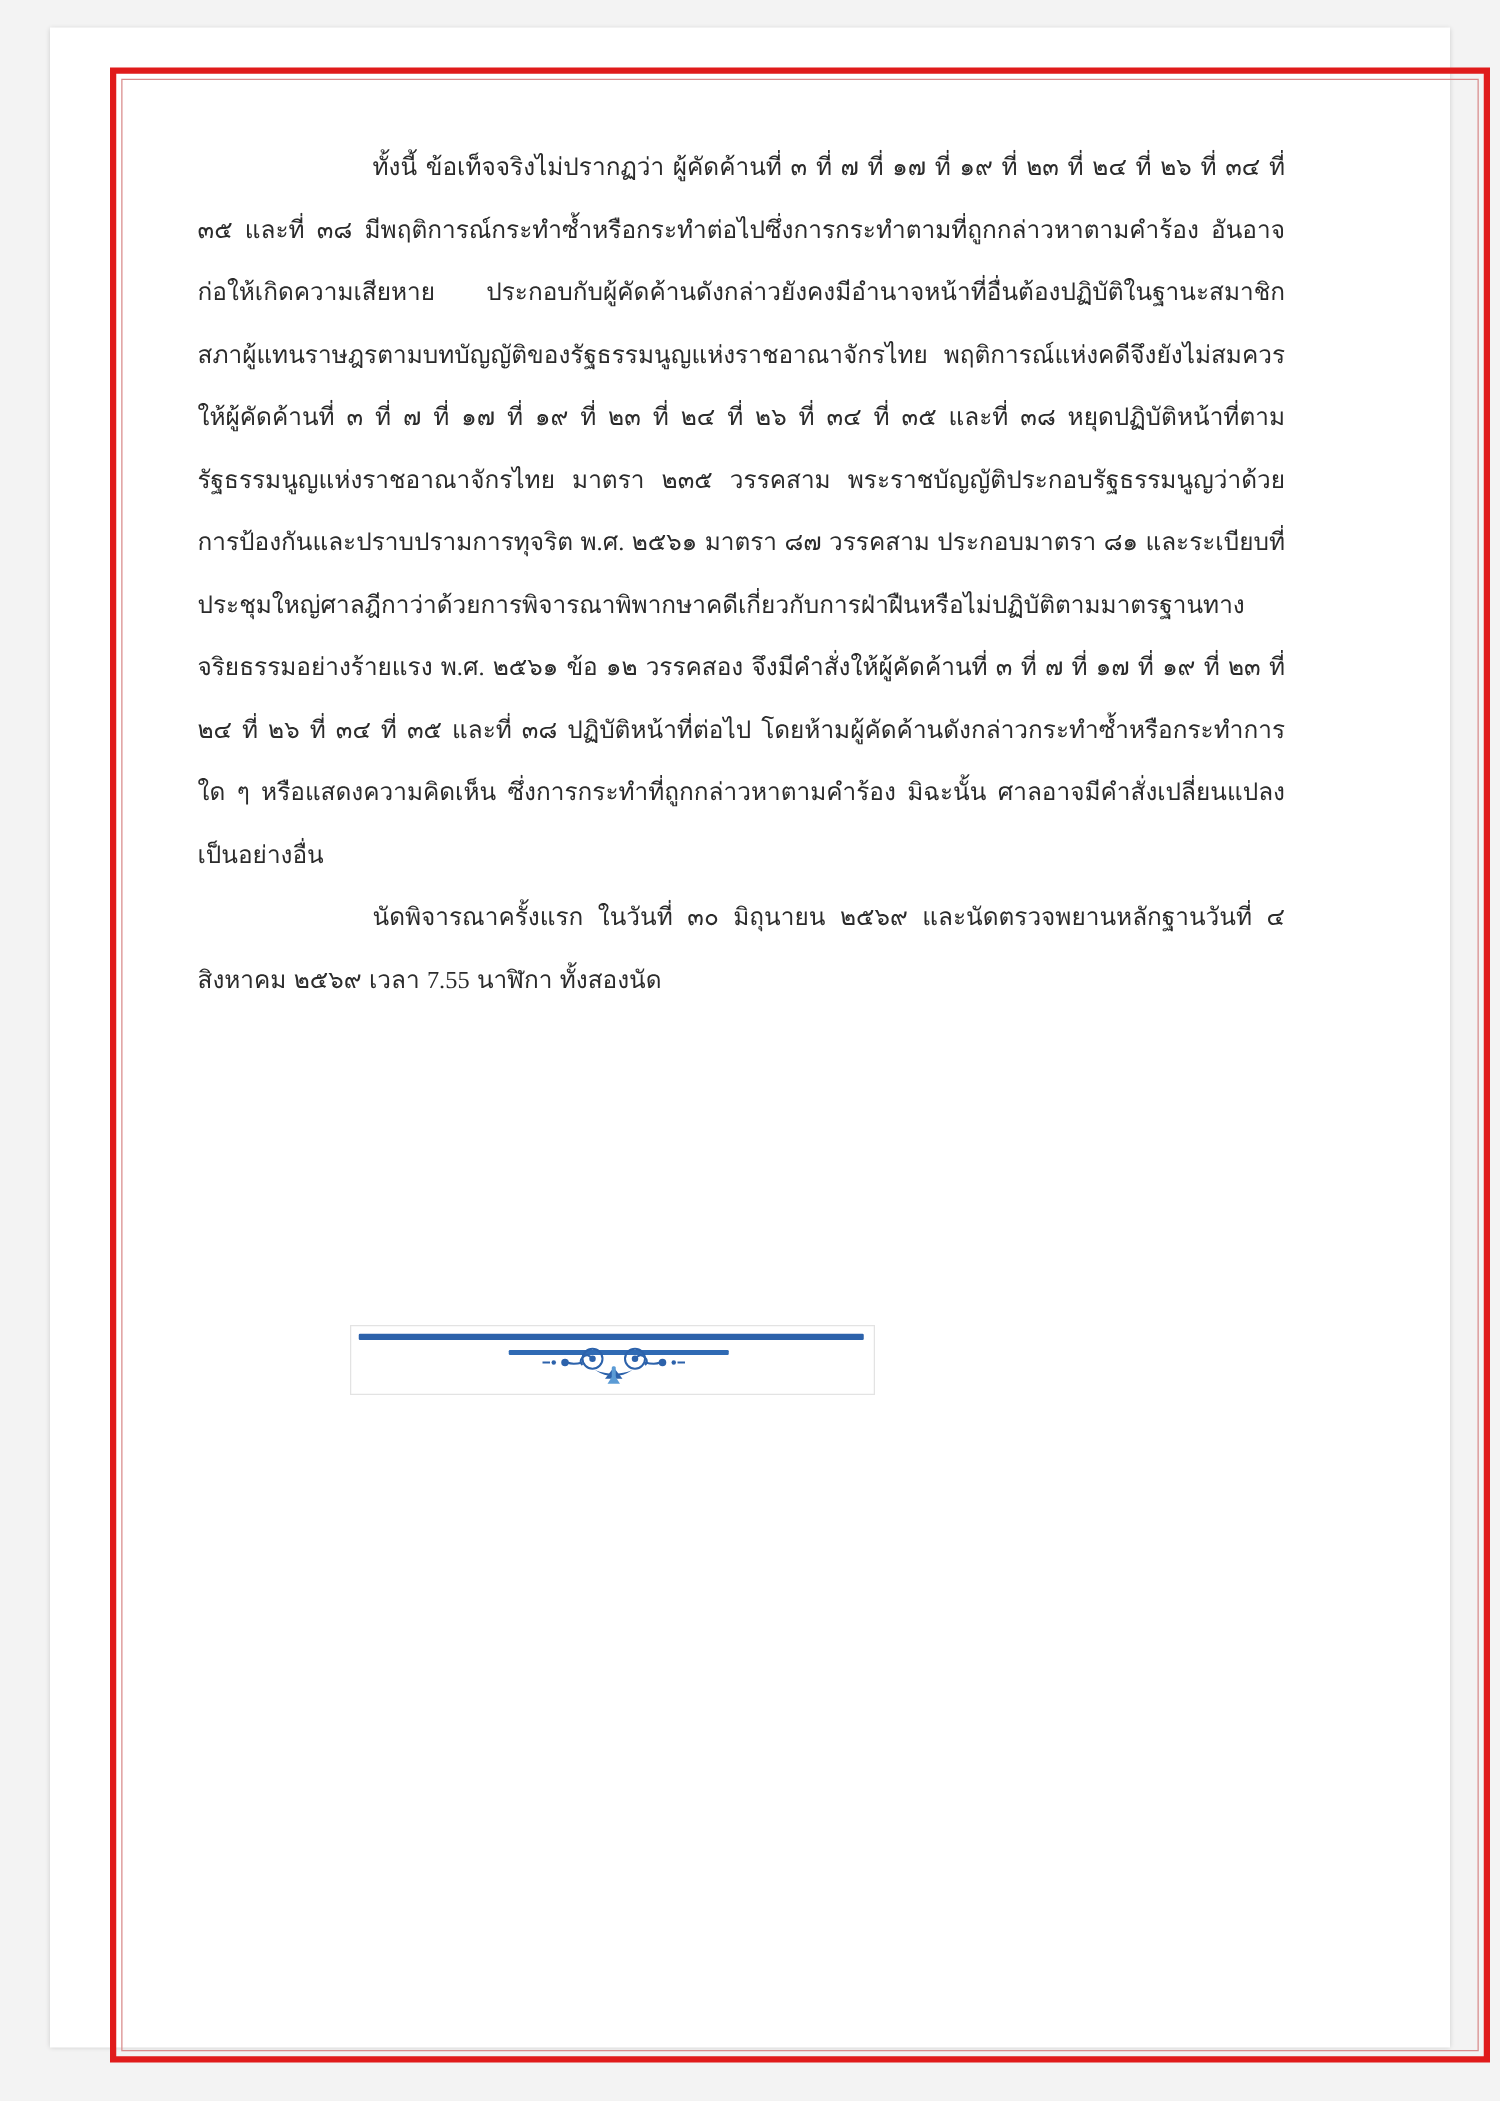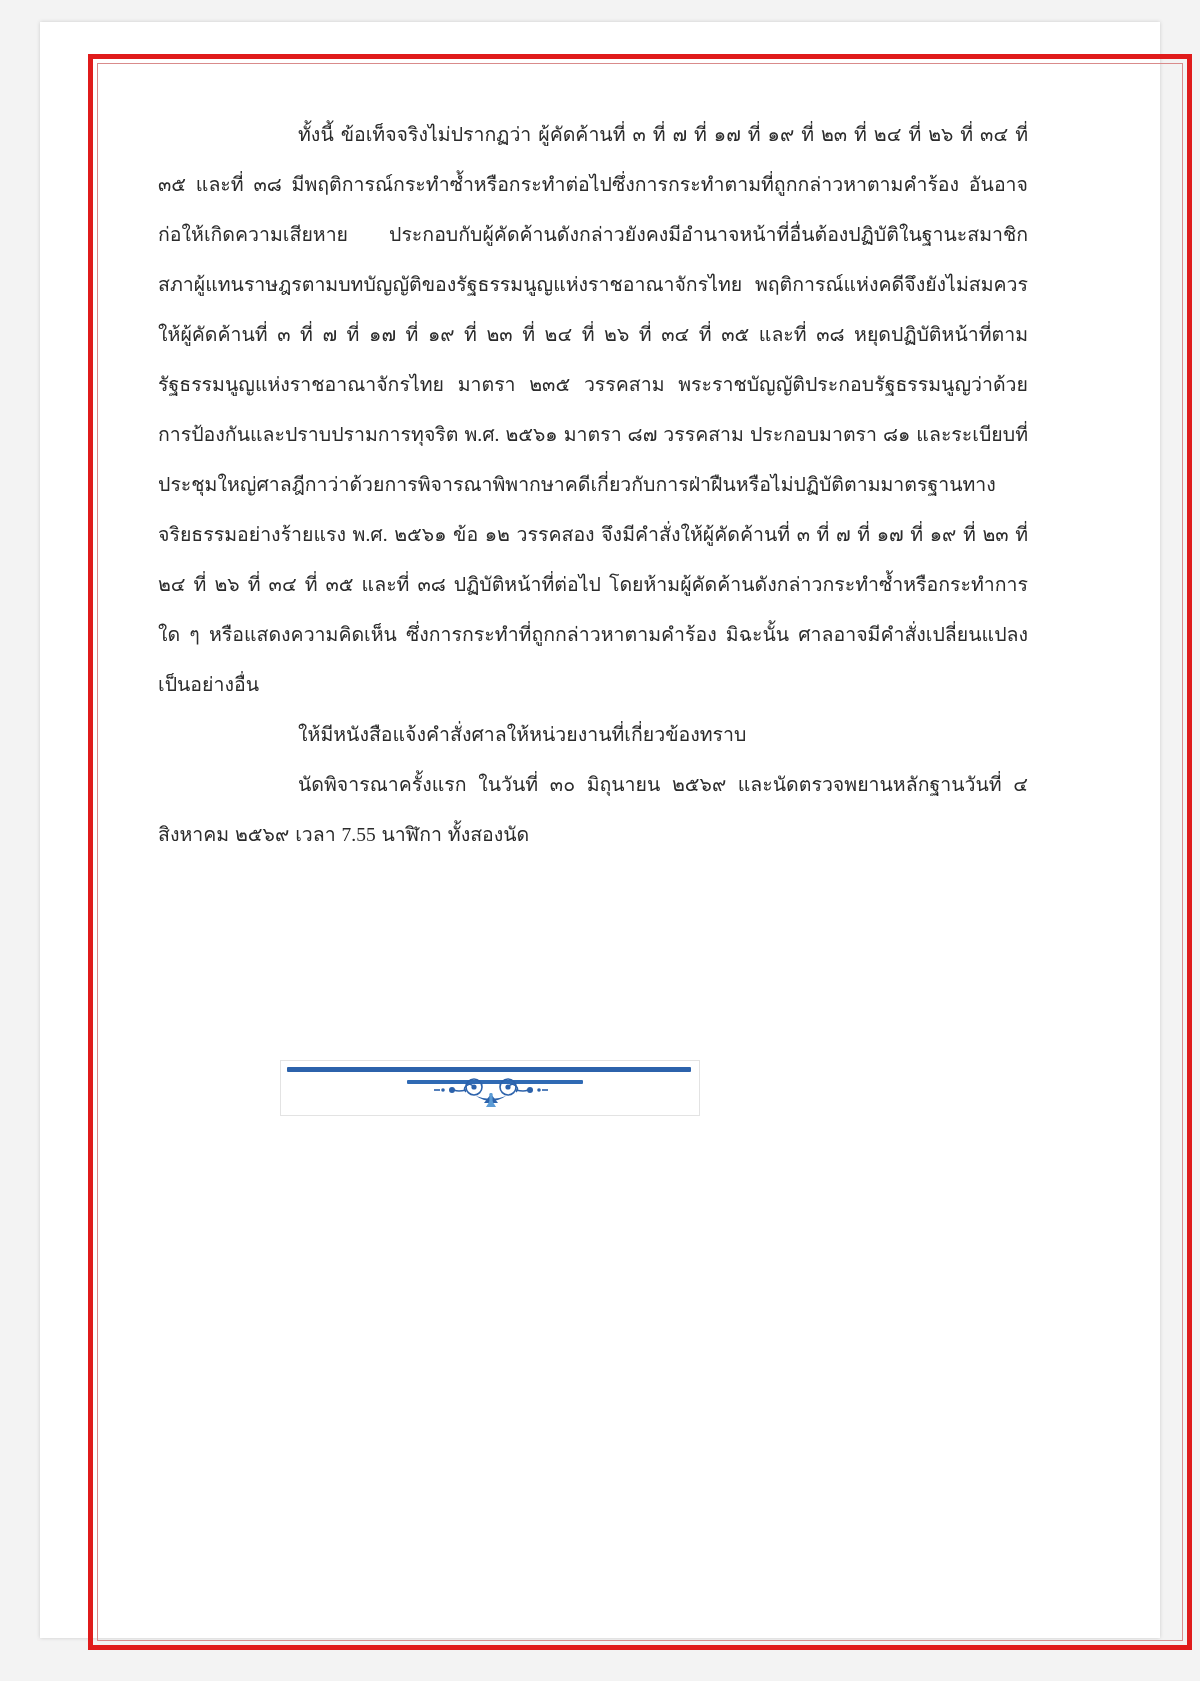--- a/index.html
+++ b/index.html
@@ -136,21 +136,20 @@
 
   <div class="page-sheet" data-name="document-sheet">
 
     <div class="red-frame-outer" data-name="red-border-outer"></div>
     <div class="red-frame-inner" data-name="red-border-inner"></div>
 
     <div class="doc-body" data-name="document-text-body">
 
       <p class="para indent para-block" data-name="paragraph-main-ruling">ทั้งนี้ ข้อเท็จจริงไม่ปรากฏว่า ผู้คัดค้านที่ ๓ ที่ ๗ ที่ ๑๗ ที่ ๑๙ ที่ ๒๓ ที่ ๒๔ ที่ ๒๖ ที่ ๓๔ ที่ ๓๕ และที่ ๓๘ มีพฤติการณ์กระทำซ้ำหรือกระทำต่อไปซึ่งการกระทำตามที่ถูกกล่าวหาตามคำร้อง อันอาจก่อให้เกิดความเสียหาย ประกอบกับผู้คัดค้านดังกล่าวยังคงมีอำนาจหน้าที่อื่นต้องปฏิบัติในฐานะสมาชิกสภาผู้แทนราษฎรตามบทบัญญัติของรัฐธรรมนูญแห่งราชอาณาจักรไทย พฤติการณ์แห่งคดีจึงยังไม่สมควรให้ผู้คัดค้านที่ ๓ ที่ ๗ ที่ ๑๗ ที่ ๑๙ ที่ ๒๓ ที่ ๒๔ ที่ ๒๖ ที่ ๓๔ ที่ ๓๕ และที่ ๓๘ หยุดปฏิบัติหน้าที่ตามรัฐธรรมนูญแห่งราชอาณาจักรไทย มาตรา ๒๓๕ วรรคสาม พระราชบัญญัติประกอบรัฐธรรมนูญว่าด้วยการป้องกันและปราบปรามการทุจริต พ.ศ. ๒๕๖๑ มาตรา ๘๗ วรรคสาม ประกอบมาตรา ๘๑ และระเบียบที่ประชุมใหญ่ศาลฎีกาว่าด้วยการพิจารณาพิพากษาคดีเกี่ยวกับการฝ่าฝืนหรือไม่ปฏิบัติตามมาตรฐานทางจริยธรรมอย่างร้ายแรง พ.ศ. ๒๕๖๑ ข้อ ๑๒ วรรคสอง จึงมีคำสั่งให้ผู้คัดค้านที่ ๓ ที่ ๗ ที่ ๑๗ ที่ ๑๙ ที่ ๒๓ ที่ ๒๔ ที่ ๒๖ ที่ ๓๔ ที่ ๓๕ และที่ ๓๘ ปฏิบัติหน้าที่ต่อไป โดยห้ามผู้คัดค้านดังกล่าวกระทำซ้ำหรือกระทำการใด ๆ หรือแสดงความคิดเห็น ซึ่งการกระทำที่ถูกกล่าวหาตามคำร้อง มิฉะนั้น ศาลอาจมีคำสั่งเปลี่ยนแปลงเป็นอย่างอื่น</p>
 
-      <p class="para indent para-block no-justify" data-name="paragraph-notice-order">ให้มีหนังสือแจ้งคำสั่งศาลให้หน่วยงานที่เกี่ยวข้องทราบ</p>
 
       <p class="para indent para-block" data-name="paragraph-hearing-schedule">นัดพิจารณาครั้งแรก ในวันที่ ๓๐ มิถุนายน ๒๕๖๙ และนัดตรวจพยานหลักฐานวันที่ ๔ สิงหาคม ๒๕๖๙ เวลา 7.55 นาฬิกา ทั้งสองนัด</p>
 
     </div>
 
     <div class="ornament-wrap" data-name="decorative-divider">
       <div class="ornament-rule-top" data-name="divider-rule-top"></div>
       <div class="ornament-rule-mid" data-name="divider-rule-middle"></div>
       <div class="ornament-glyph" data-name="scroll-ornament-icon">
         <svg width="190" height="32" viewBox="0 0 190 32" xmlns="http://www.w3.org/2000/svg">

